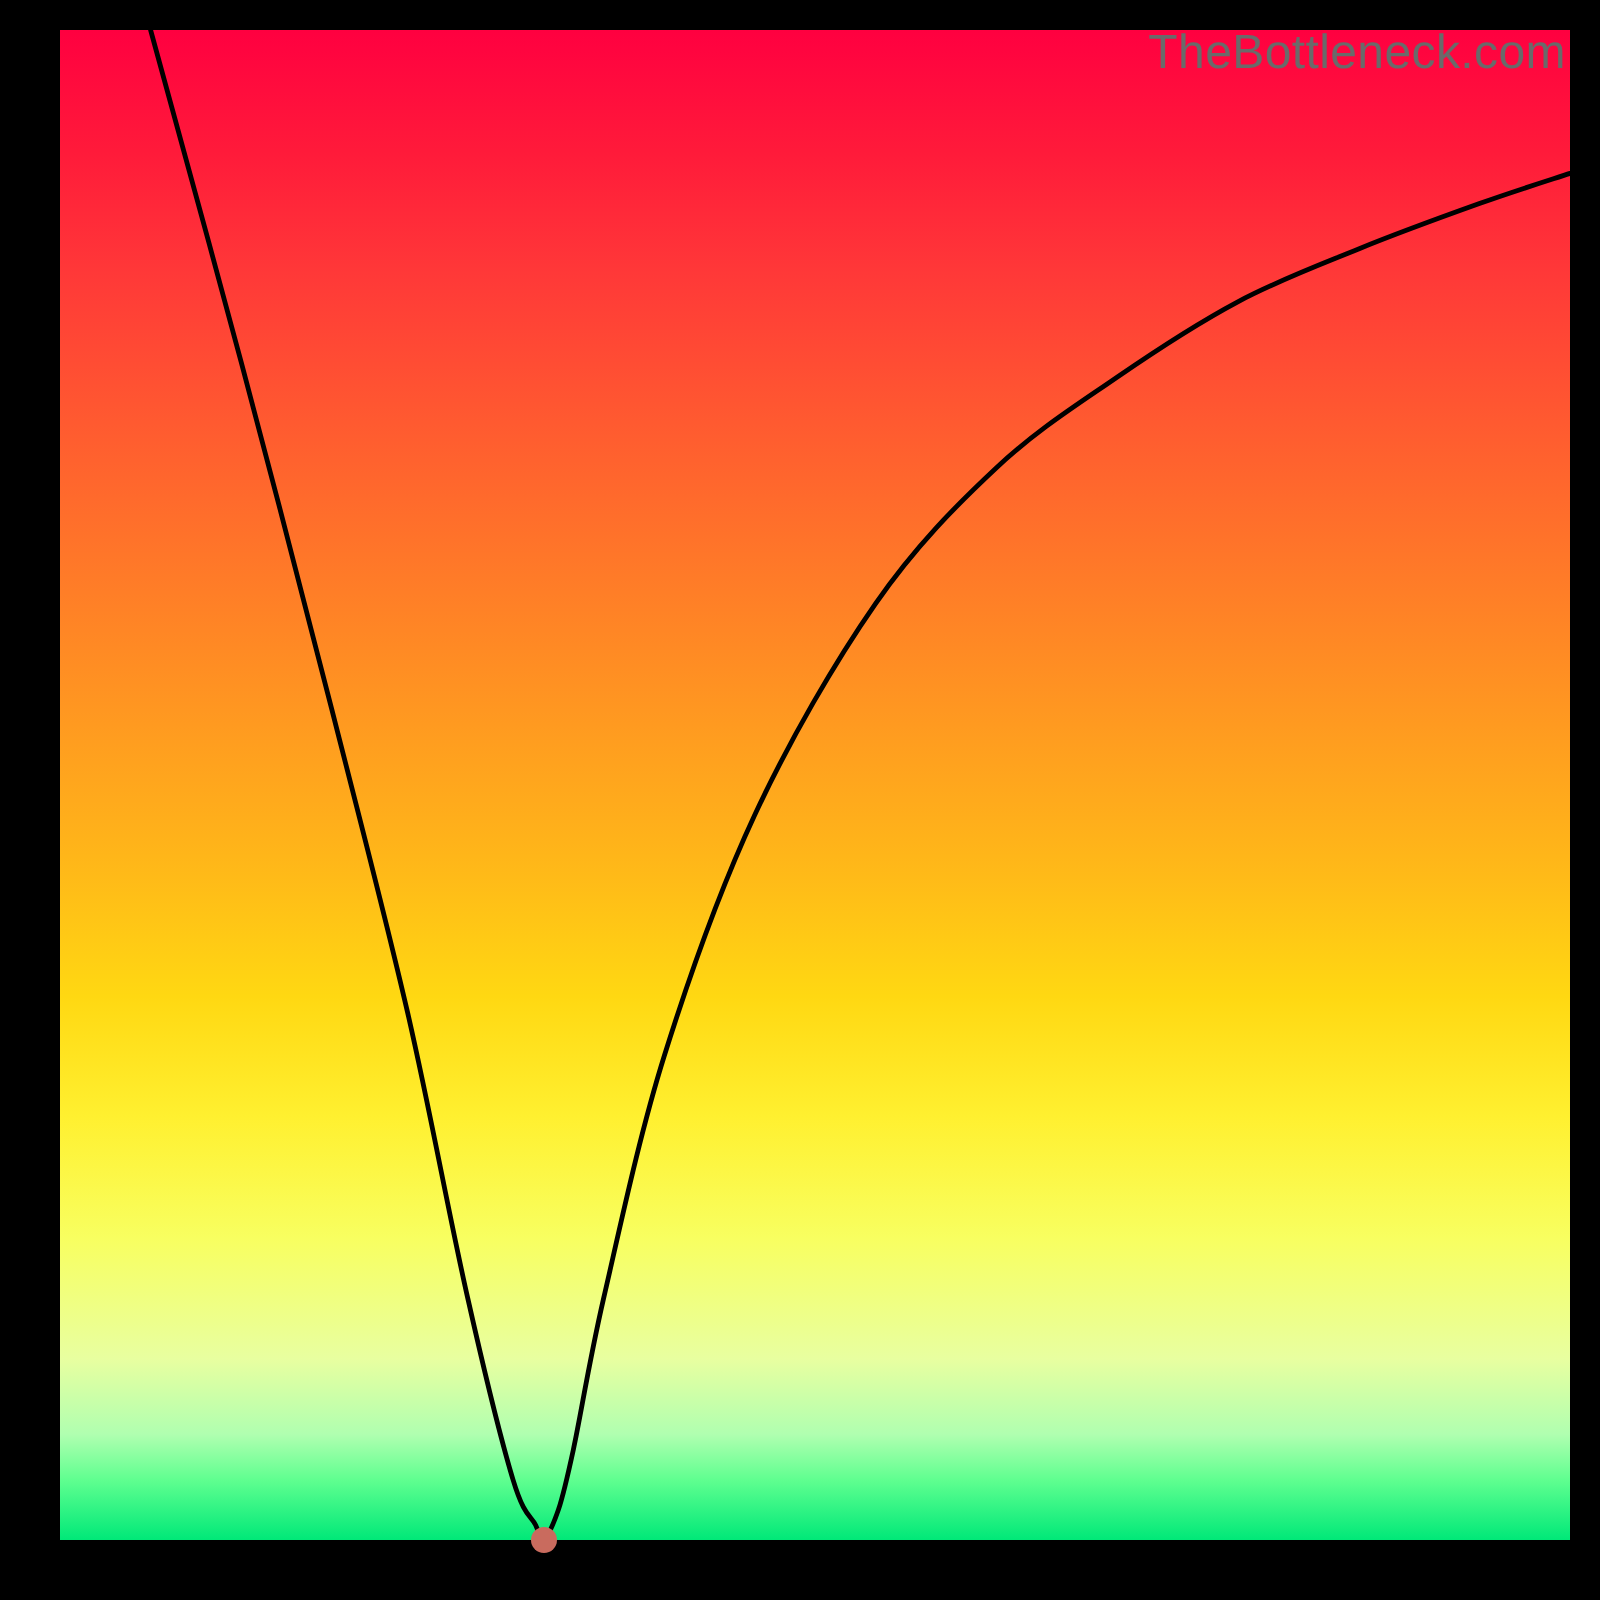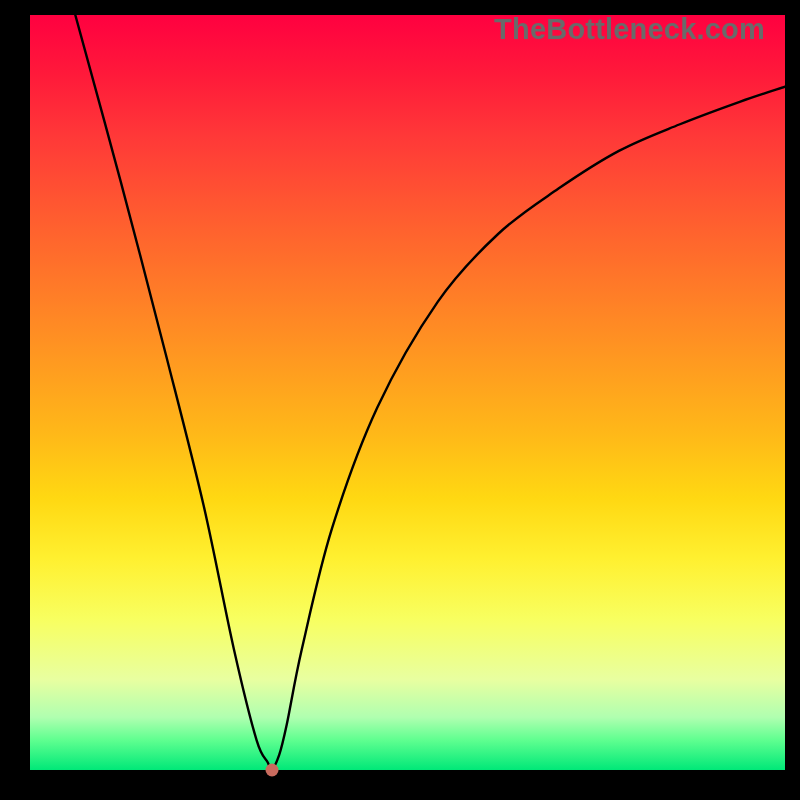--- a/index.html
+++ b/index.html
@@ -24,25 +24,25 @@
       #fff030 72%,
       #f8ff60 80%,
       #e8ffa0 88%,
       #b0ffb0 93%,
       #60ff90 96%,
       #00e878 100%
     );
   }
   .watermark {
     position: absolute;
-    right: 20px;
+    right: 2px;
     top: -2px;
     color: #6a6a6a;
-    font-size: 29px;
-    font-weight: bold;
+    font-size: 24px;
+    font-weight: normal;
     letter-spacing: 0.2px;
     user-select: none;
   }
   svg.curve {
     position: absolute;
     left: 0;
     top: 0;
     width: 755px;
     height: 755px;
   }

